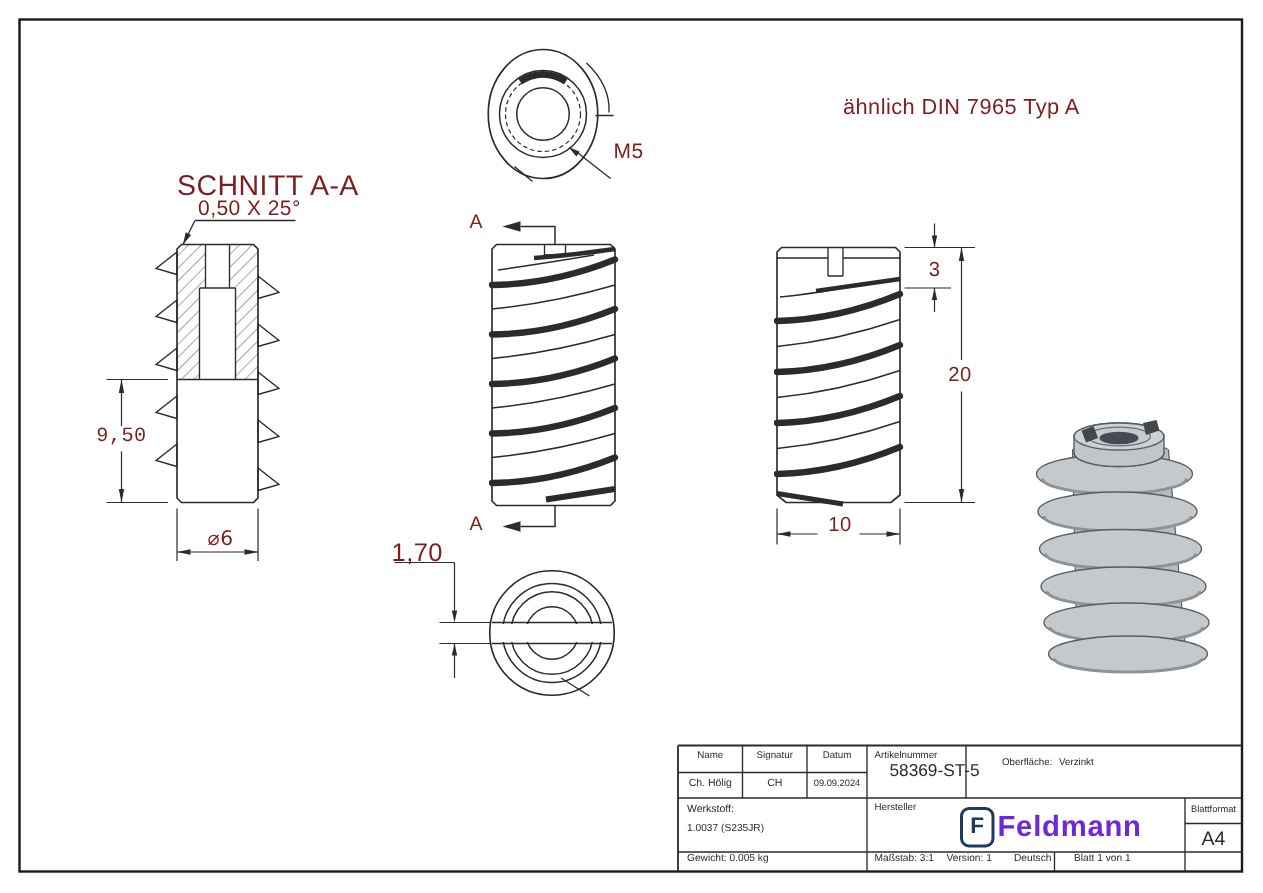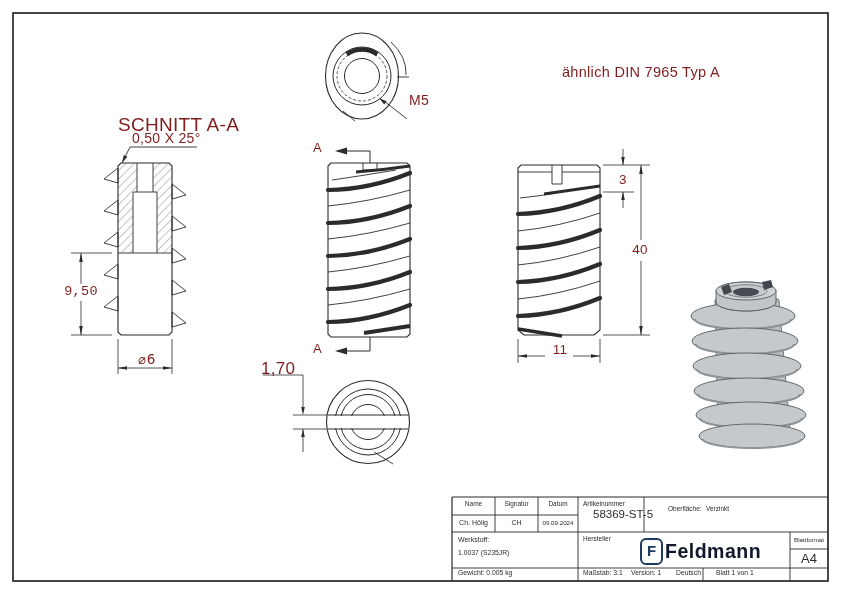--- a/index.html
+++ b/index.html
@@ -7,21 +7,21 @@
         font-family:"Liberation Sans",sans-serif;}
   svg{position:absolute;left:0;top:0;}
   .t{position:absolute;color:#7f1d1d;white-space:nowrap;letter-spacing:.3px;
      font-family:"Liberation Sans",sans-serif;}
   .c{text-align:center;}
   .tb{color:#2b2b2b;letter-spacing:0;}
   .dia{font-family:"DejaVu Sans","Liberation Sans",sans-serif;}
   #logo-box{position:absolute;left:640px;top:538px;width:19px;height:23px;
      border:2.4px solid #1e3a63;border-radius:6px;color:#1e3a63;font-weight:bold;
      font-size:15px;line-height:22px;text-align:center;}
-  #logo-word{position:absolute;left:665px;top:540px;color:#0f172a;font-weight:600;
+  #logo-word{position:absolute;left:665px;top:540px;color:#6d28d9;font-weight:600;
      font-size:19.5px;letter-spacing:.5px;}
 </style>
 </head>
 <body>
 
 <div id="page">
 
 <svg width="842" height="595" viewBox="0 0 842 595">
   <defs>
     <pattern id="hatch" patternUnits="userSpaceOnUse" width="6" height="6" patternTransform="rotate(45)">
@@ -177,22 +177,22 @@
 <div class="t" style="left:132px;top:130px;font-size:14px;">0,50 X 25°</div>
 <div class="t" style="left:562px;top:64px;font-size:14.5px;">ähnlich DIN 7965 Typ A</div>
 <div class="t" style="left:409px;top:92px;font-size:14px;">M5</div>
 <div class="t" style="left:313px;top:140px;font-size:13px;">A</div>
 <div class="t" style="left:313px;top:341px;font-size:13px;">A</div>
 
 <div class="t c" style="left:62px;top:284px;width:38px;font-size:13.5px;font-family:Liberation Mono, monospace;">9,50</div>
 <div class="t c dia" style="left:130px;top:351px;width:34px;font-size:13.5px;">⌀6</div>
 <div class="t" style="left:261px;top:359px;font-size:17px;">1,70</div>
 <div class="t c" style="left:615px;top:172px;width:16px;font-size:13.5px;">3</div>
-<div class="t c" style="left:628px;top:242px;width:24px;font-size:13.5px;">40</div>
-<div class="t c" style="left:546px;top:342px;width:28px;font-size:13.5px;">11</div>
+<div class="t c" style="left:628px;top:242px;width:24px;font-size:13.5px;">20</div>
+<div class="t c" style="left:546px;top:342px;width:28px;font-size:13.5px;">10</div>
 
 <div class="t tb c" style="left:452px;top:500px;width:43px;font-size:6.5px;">Name</div>
 <div class="t tb c" style="left:495px;top:500px;width:43px;font-size:6.5px;">Signatur</div>
 <div class="t tb c" style="left:538px;top:500px;width:40px;font-size:6.5px;">Datum</div>
 <div class="t tb c" style="left:452px;top:519px;width:43px;font-size:7px;">Ch. Hölig</div>
 <div class="t tb c" style="left:495px;top:519px;width:43px;font-size:7px;">CH</div>
 <div class="t tb c" style="left:538px;top:519px;width:40px;font-size:6.2px;">09.09.2024</div>
 <div class="t tb" style="left:583px;top:500px;font-size:6.5px;">Artikelnummer</div>
 <div class="t tb" style="left:583px;top:508px;font-size:11.5px;margin-left:10px;">58369-ST-5</div>
 <div class="t tb" style="left:668px;top:505px;font-size:6.5px;">Oberfläche:</div>

